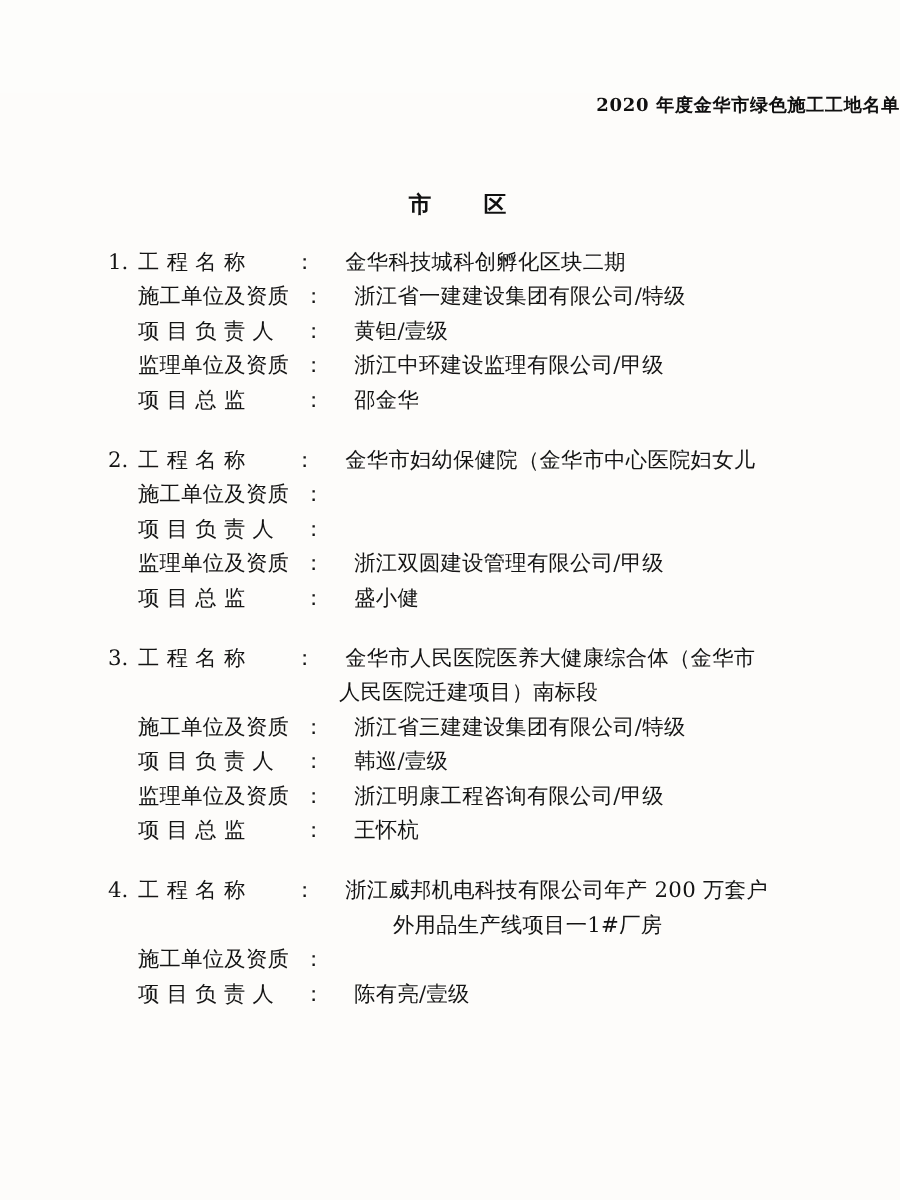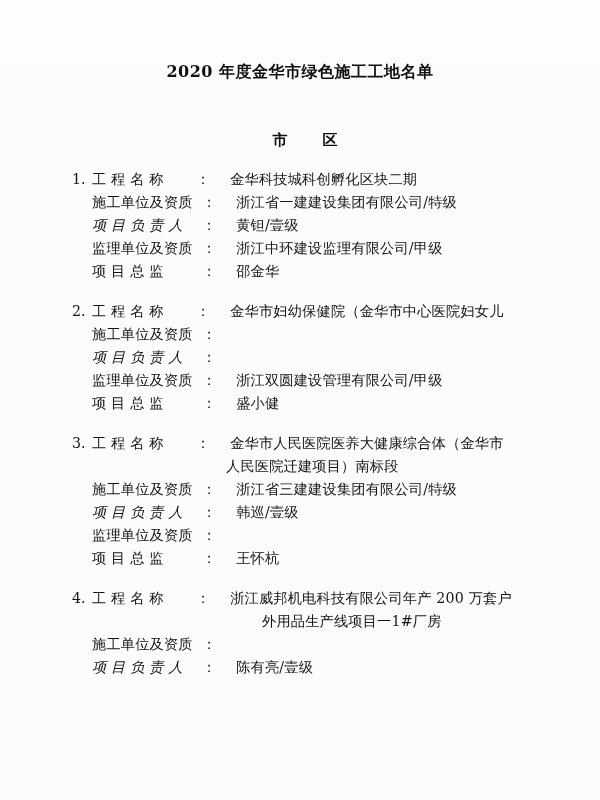--- a/index.html
+++ b/index.html
@@ -16,22 +16,22 @@
   }
   .page {
     position: relative;
     width: 600px;
     height: 800px;
     box-sizing: border-box;
     padding: 0;
     background: #fdfcfa;
   }
   .doc-title {
-    text-align: center;
-    font-size: 16px;
+    text-align: right;
+    font-size: 12px;
     font-weight: 700;
     letter-spacing: 0.5px;
     margin: 62px 0 0 0;
     color: #101010;
   }
   .section-heading {
     text-align: center;
     font-size: 15px;
     font-weight: 700;
     letter-spacing: 10px;
@@ -70,21 +70,20 @@
   }
   .label-plain {
     display: inline-block;
     width: 110px;
     letter-spacing: 0.2px;
   }
   .label-owner {
     display: inline-block;
     width: 110px;
     letter-spacing: 3.5px;
-    font-style: italic;
   }
   .label-chief {
     display: inline-block;
     width: 110px;
     letter-spacing: 6.5px;
   }
   .colon {
     flex: 0 0 auto;
   }
   .value {
@@ -191,20 +190,21 @@
         <span class="value">浙江省三建建设集团有限公司/特级</span>
       </div>
       <div class="line sub-line">
         <span class="label label-owner">项 目 负 责 人</span>
         <span class="colon">：</span>
         <span class="value">韩巡/壹级</span>
       </div>
       <div class="line sub-line">
         <span class="label label-plain">监理单位及资质</span>
         <span class="colon">：</span>
+        <span class="value">浙江明康工程咨询有限公司/甲级</span>
       </div>
       <div class="line sub-line">
         <span class="label label-chief">项 目 总 监</span>
         <span class="colon">：</span>
         <span class="value">王怀杭</span>
       </div>
     </div>
 
     <div class="entry">
       <div class="line">

